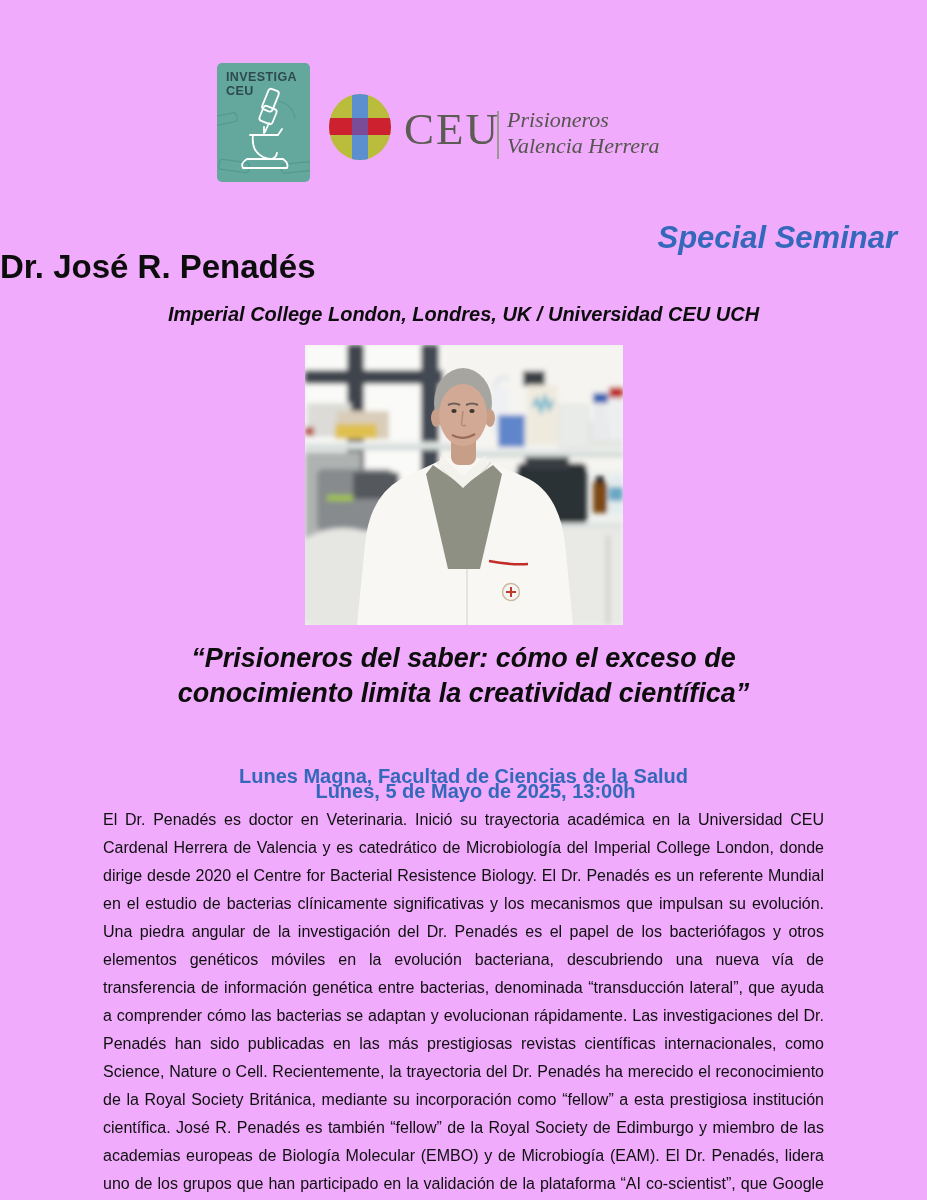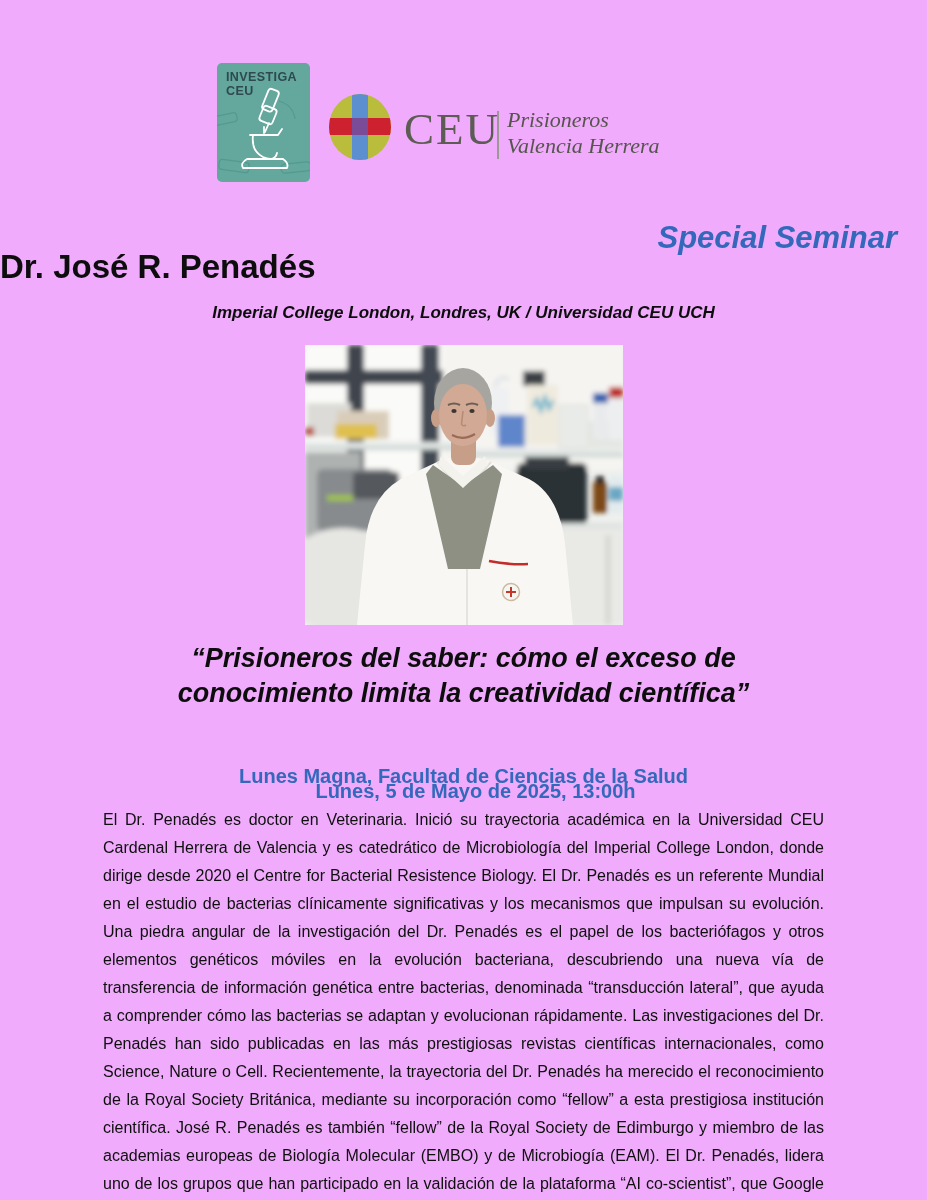--- a/index.html
+++ b/index.html
@@ -19,21 +19,21 @@
   .ceu-divider{position:absolute;left:497px;top:111px;width:2px;height:48px;background:#9a9a92;}
   .ceu-name{position:absolute;left:507px;top:107px;font-family:"Liberation Serif",serif;
             font-style:italic;font-size:22px;color:#55554d;line-height:26px;}
 
   
   .kicker{position:absolute;left:0;top:192px;width:897px;text-align:right;
           font-size:31px;font-weight:bold;font-style:italic;margin-top:28px;}
   .speaker{position:absolute;left:0;top:248px;width:927px;text-align:left;
            font-size:33px;font-weight:bold;color:#0d0d0d;}
   .affiliation{position:absolute;left:0;top:303px;width:927px;text-align:center;
-               font-size:17px;font-weight:bold;font-style:italic;color:#0d0d0d;}
+               font-size:20px;font-weight:bold;font-style:italic;color:#0d0d0d;}
 
   
   .photo{position:absolute;left:305px;top:345px;width:318px;height:280px;}
 
   
   .talk-title{position:absolute;left:0;width:927px;text-align:center;
               font-size:27px;font-weight:bold;font-style:italic;color:#0d0d0d;}
   .talk-title.l1{top:643px;}
   .talk-title.l2{top:678px;}
   .schedule{position:absolute;left:0;width:927px;text-align:center;

